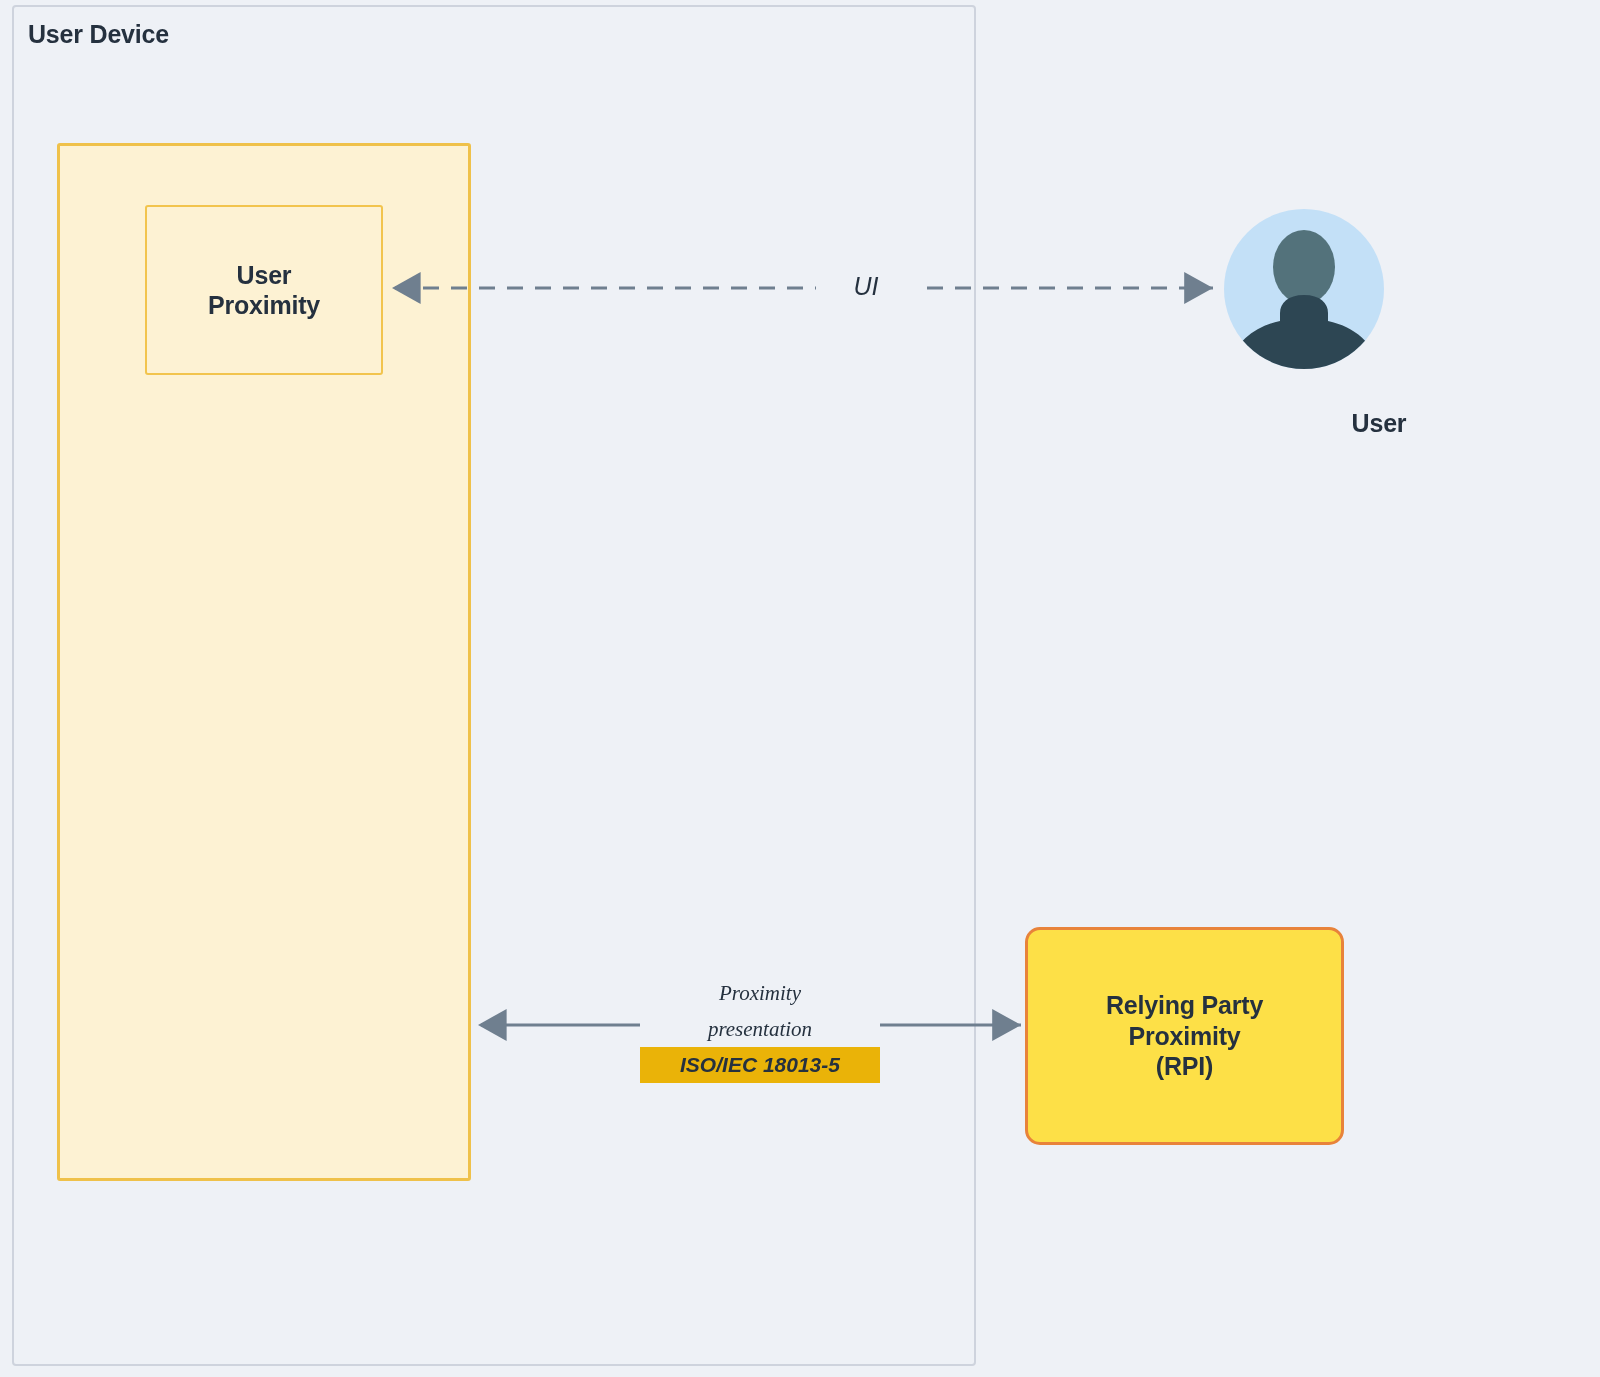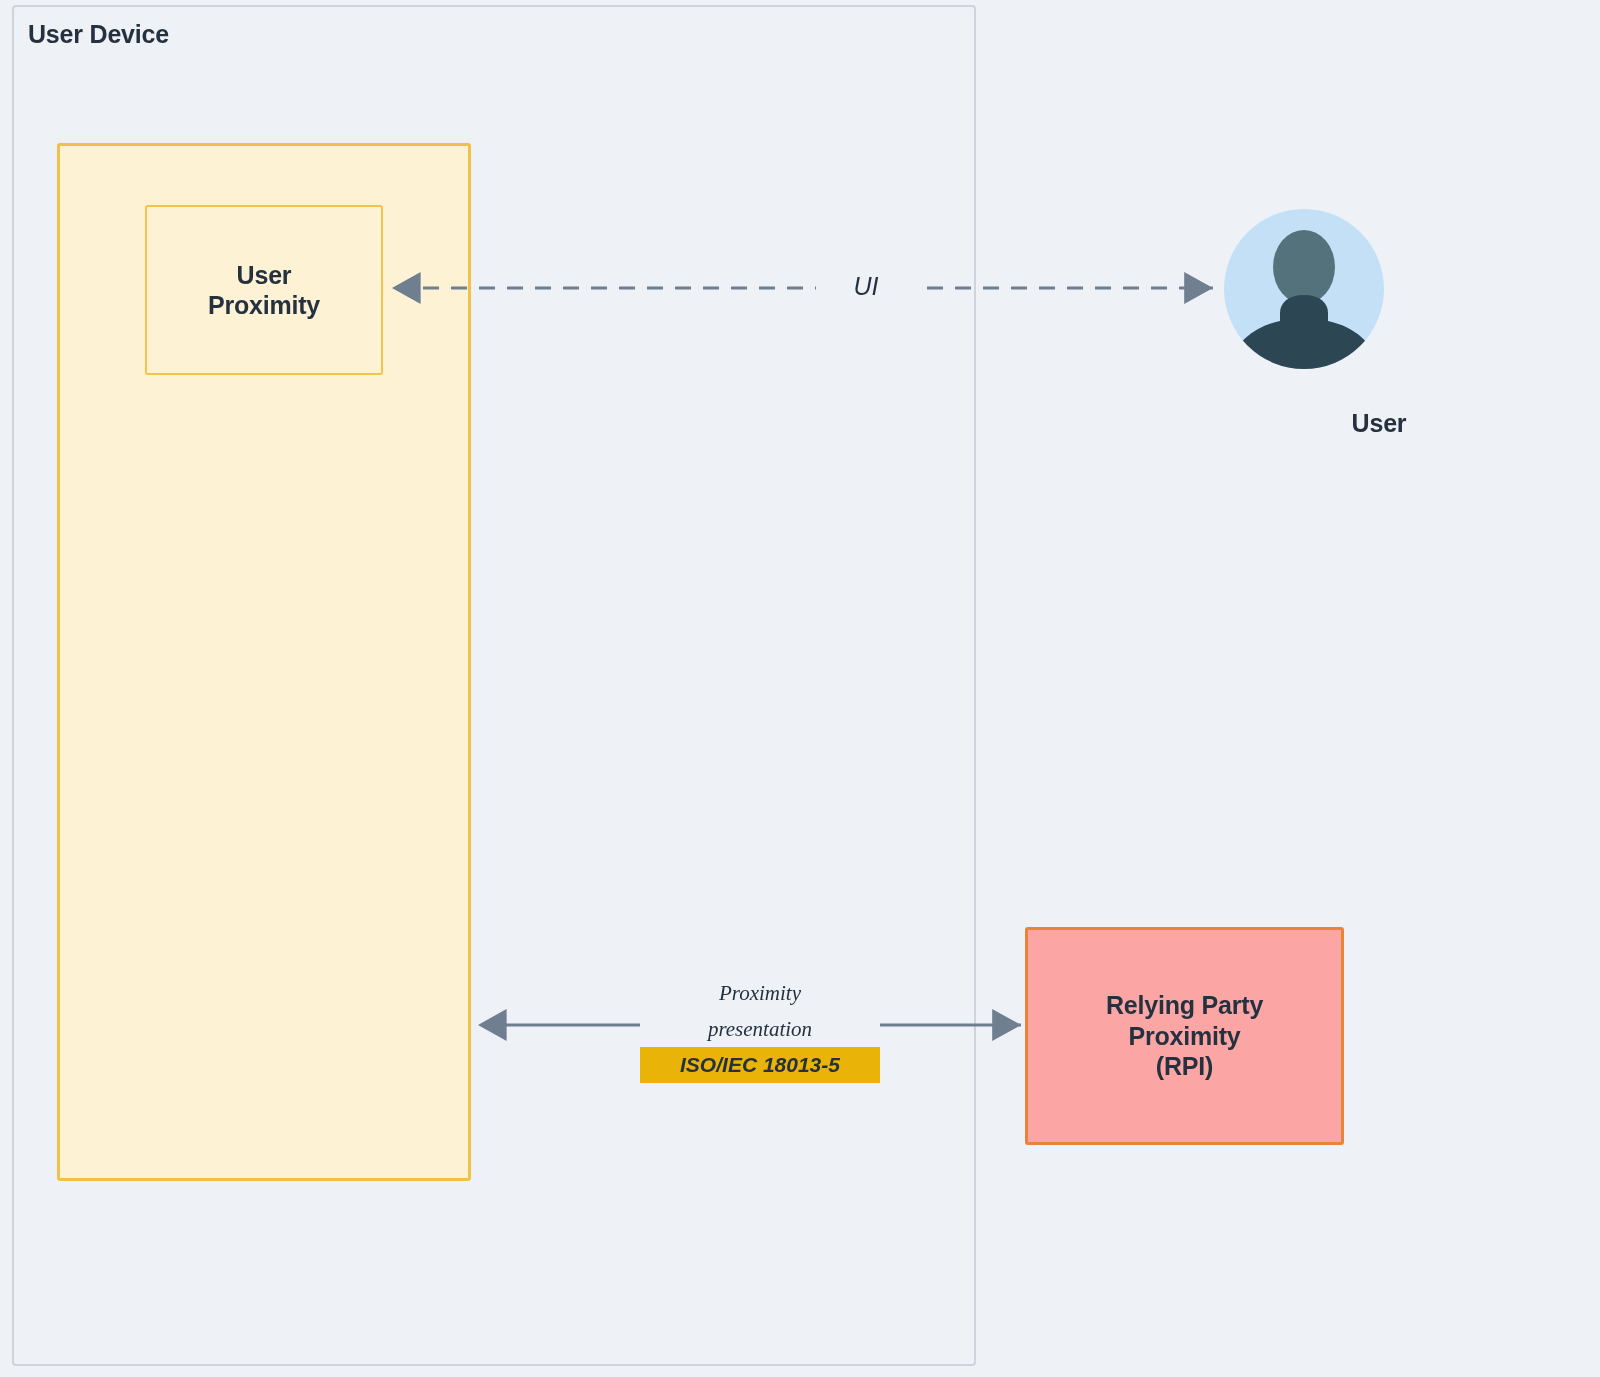--- a/index.html
+++ b/index.html
@@ -94,22 +94,22 @@
 
   
   .rpi-box {
     position: absolute;
     left: 1025px;
     top: 927px;
     width: 319px;
     height: 218px;
     box-sizing: border-box;
     border: 3px solid #e8833a;
-    border-radius: 3px;
-    background: #fca5a5;
+    border-radius: 15px;
+    background: #fde047;
     display: flex;
     align-items: center;
     justify-content: center;
   }
   .rpi-label {
     font-size: 25px;
     font-weight: bold;
     color: #25313f;
     text-align: center;
     line-height: 1.22;

